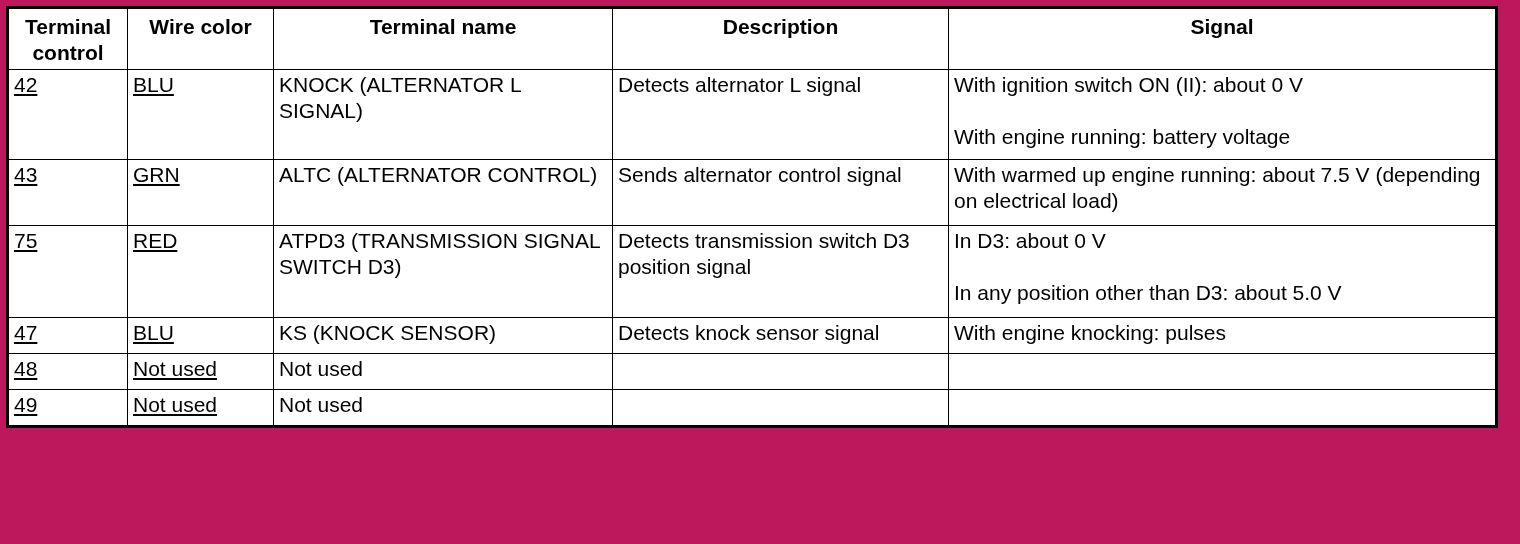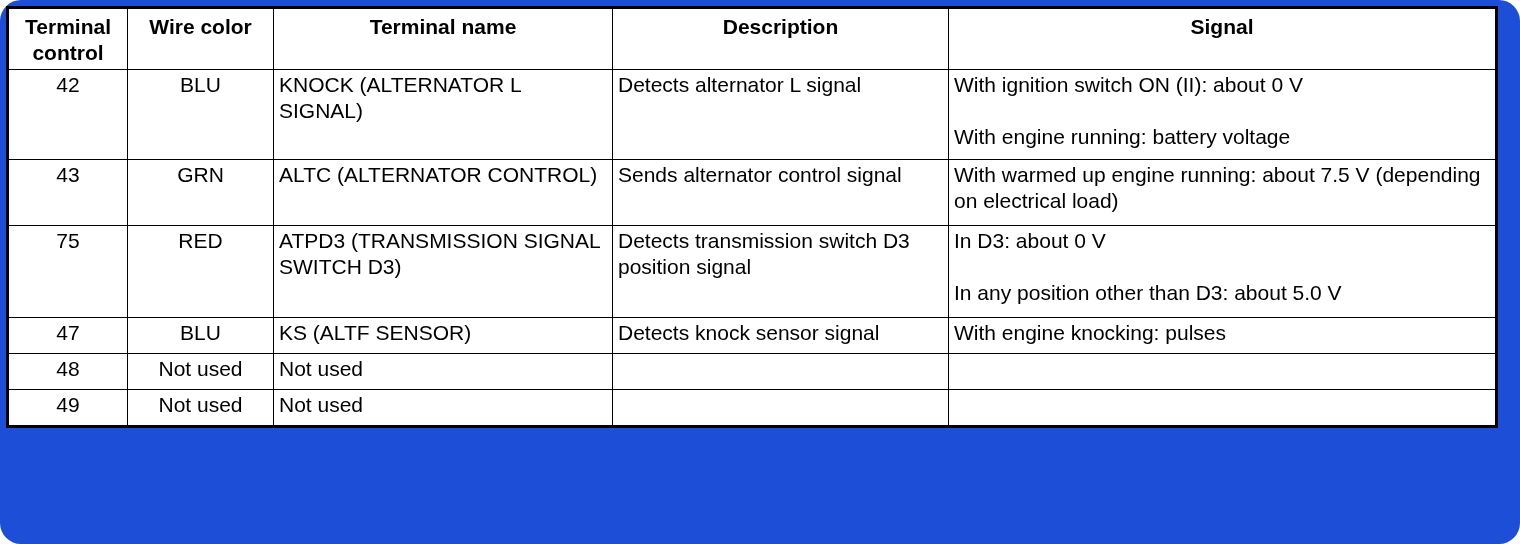--- a/index.html
+++ b/index.html
@@ -12,22 +12,21 @@
     height: 544px;
     font-family: "Liberation Sans", sans-serif;
     color: #000000;
     overflow: hidden;
   }
 
   .sheet {
     position: relative;
     width: 1520px;
     height: 544px;
-    background: #1d4ed8;
-    border-radius: 21px;
+    background: #be185d;
   }
 
   table.pin-table {
     position: absolute;
     left: 6px;
     top: 6px;
     width: 1489px;
     border-collapse: collapse;
     table-layout: fixed;
     background: #ffffff;
@@ -62,21 +61,22 @@
   }
 
   
   col.c-terminal  { width: 120px; }
   col.c-wire      { width: 146px; }
   col.c-name      { width: 339px; }
   col.c-desc      { width: 336px; }
   col.c-signal    { width: 548px; }
 
   td.num, td.wire {
-    text-align: center;
+    text-align: left;
+    text-decoration: underline;
   }
   td.name, td.desc, td.signal {
     text-align: left;
   }
 
   
   tr.r-tall   td { height: 84px; }
   tr.r-mid    td { height: 60px; }
   tr.r-short  td { height: 30px; }
   tr.r-xtall  td { height: 86px; }
@@ -145,21 +145,21 @@
         <td class="signal">
           <span class="line">In D3: about 0 V</span>
           <span class="gap"></span>
           <span class="line">In any position other than D3: about 5.0 V</span>
         </td>
       </tr>
 
       <tr class="r-short">
         <td class="num">47</td>
         <td class="wire">BLU</td>
-        <td class="name">KS (ALTF SENSOR)</td>
+        <td class="name">KS (KNOCK SENSOR)</td>
         <td class="desc">Detects knock sensor signal</td>
         <td class="signal">With engine knocking: pulses</td>
       </tr>
 
       <tr class="r-short">
         <td class="num">48</td>
         <td class="wire">Not used</td>
         <td class="name">Not used</td>
         <td class="desc"></td>
         <td class="signal"></td>

